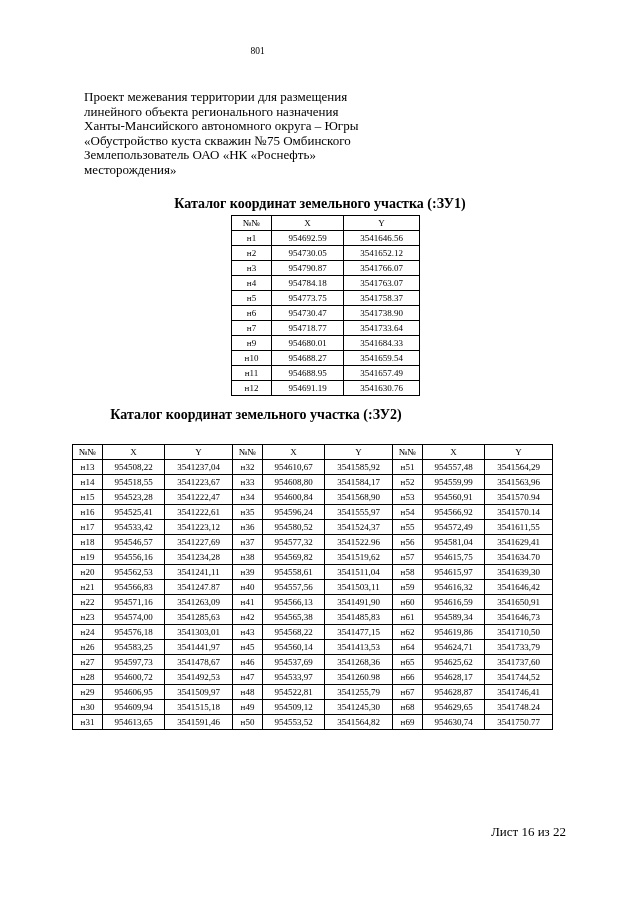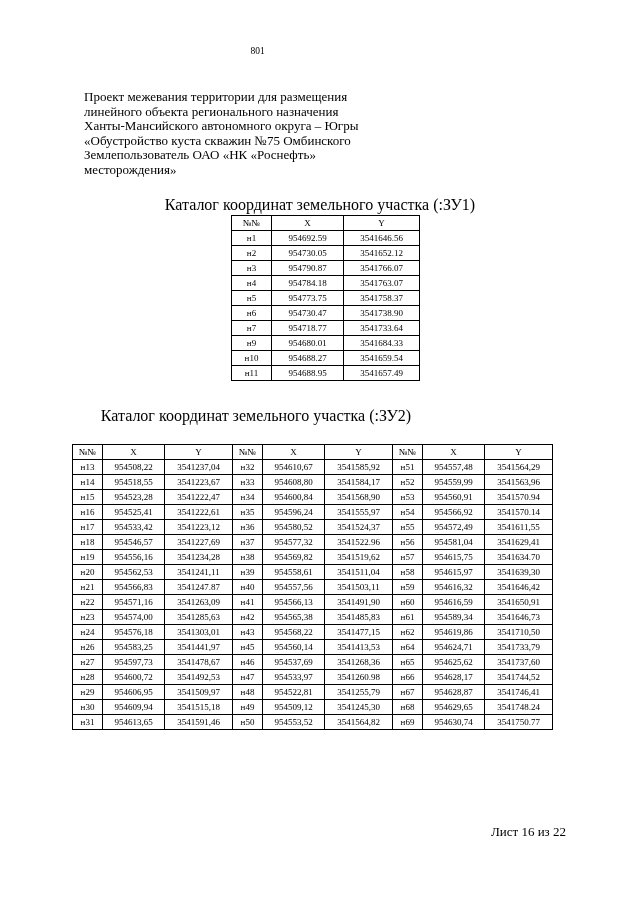--- a/index.html
+++ b/index.html
@@ -35,21 +35,22 @@
     left: 84px;
     font-size: 13px;
     line-height: 14.5px;
     width: 400px;
   }
   .header-block div {
     white-space: nowrap;
   }
   .caption {
     text-align: center;
-    font-size: 16px;
+    font-size: 14px;
+    font-weight: bold;
   }
   .caption1 {
     position: absolute;
     top: 196px;
     left: 0;
     width: 640px;
   }
   .caption2 {
     position: absolute;
     top: 407px;
@@ -170,20 +171,25 @@
         </tr>
         <tr>
           <td>н10</td>
           <td>954688.27</td>
           <td>3541659.54</td>
         </tr>
         <tr>
           <td>н11</td>
           <td>954688.95</td>
           <td>3541657.49</td>
+        </tr>
+        <tr>
+          <td>н12</td>
+          <td>954691.19</td>
+          <td>3541630.76</td>
         </tr>
       </tbody>
   </table>
 
   <div class="caption caption2">Каталог координат земельного участка (:ЗУ2)</div>
 
   <table class="coord" id="table2">
     <colgroup>
       <col class="c-num">
         <col class="c-x">

